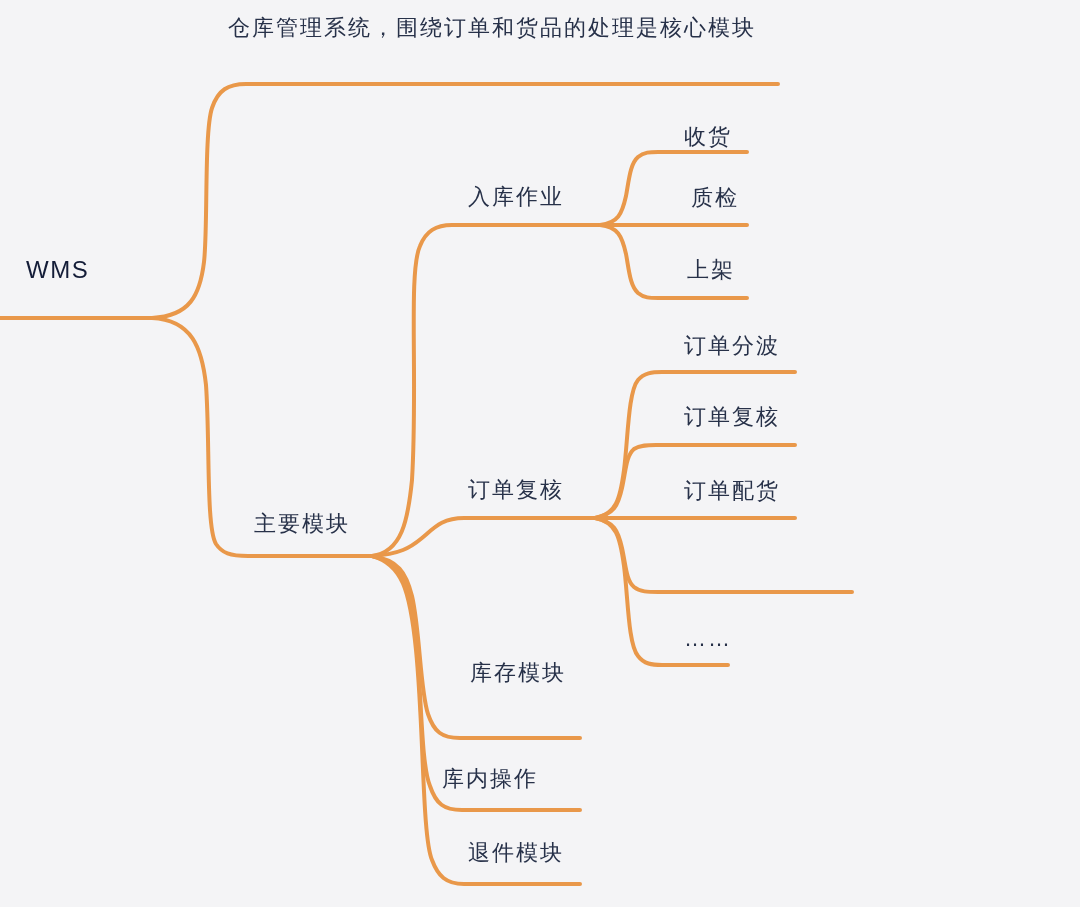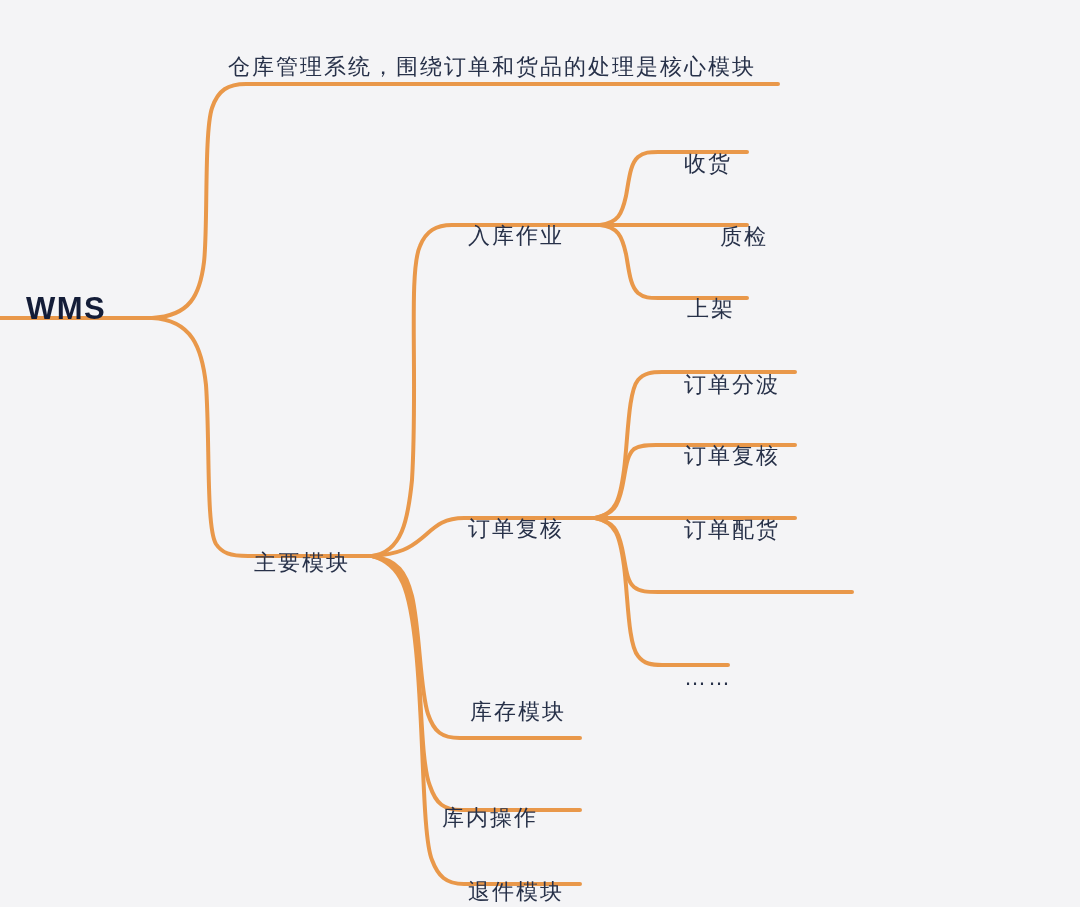--- a/index.html
+++ b/index.html
@@ -18,26 +18,25 @@
   #edges{position:absolute;left:0;top:0;width:1080px;height:907px;}
   #edges path{fill:none;stroke:var(--branch);stroke-width:4;stroke-linecap:round;stroke-linejoin:round;}
   .node{
     position:absolute;
     color:var(--text);
     font-size:22px;
     line-height:26px;
     letter-spacing:2px;
     white-space:nowrap;
     cursor:default;
-    margin-top:39px;
   }
   .node.root{
     color:var(--root_text);
-    font-size:31px;
-    font-weight:bold;
+    font-size:24px;
+    font-weight:normal;
     letter-spacing:1.5px;
   }
   .node.note{
     white-space:normal;
     width:560px;
     line-height:32px;
   }
 </style>
 </head>
 <body>
@@ -71,22 +70,22 @@
     <path d="M 372 556 C 402 564 410 590 416 650 C 424 730 422 836 432 860 C 438 876 446 884 464 884 L 580 884"></path>
   </svg>
 
   <div class="node root" style="left:26px;top:257px">WMS</div>
 
   <div class="node note" style="left:228px;top:12px">仓库管理系统，围绕订单和货品的处理是核心模块</div>
 
   <div class="node" style="left:254px;top:511px">主要模块</div>
 
   <div class="node" style="left:468px;top:184px">入库作业</div>
-  <div class="node" style="left:684px;top:112px">收货</div>
-  <div class="node" style="left:720px;top:185px">质检</div>
+  <div class="node" style="left:684px;top:124px">收货</div>
+  <div class="node" style="left:691px;top:185px">质检</div>
   <div class="node" style="left:687px;top:257px">上架</div>
 
   <div class="node" style="left:468px;top:477px">订单复核</div>
   <div class="node" style="left:684px;top:333px">订单分波</div>
   <div class="node" style="left:684px;top:404px">订单复核</div>
   <div class="node" style="left:684px;top:478px">订单配货</div>
   <div class="node" style="left:684px;top:626px">……</div>
 
   <div class="node" style="left:470px;top:660px">库存模块</div>
   <div class="node" style="left:442px;top:766px">库内操作</div>

